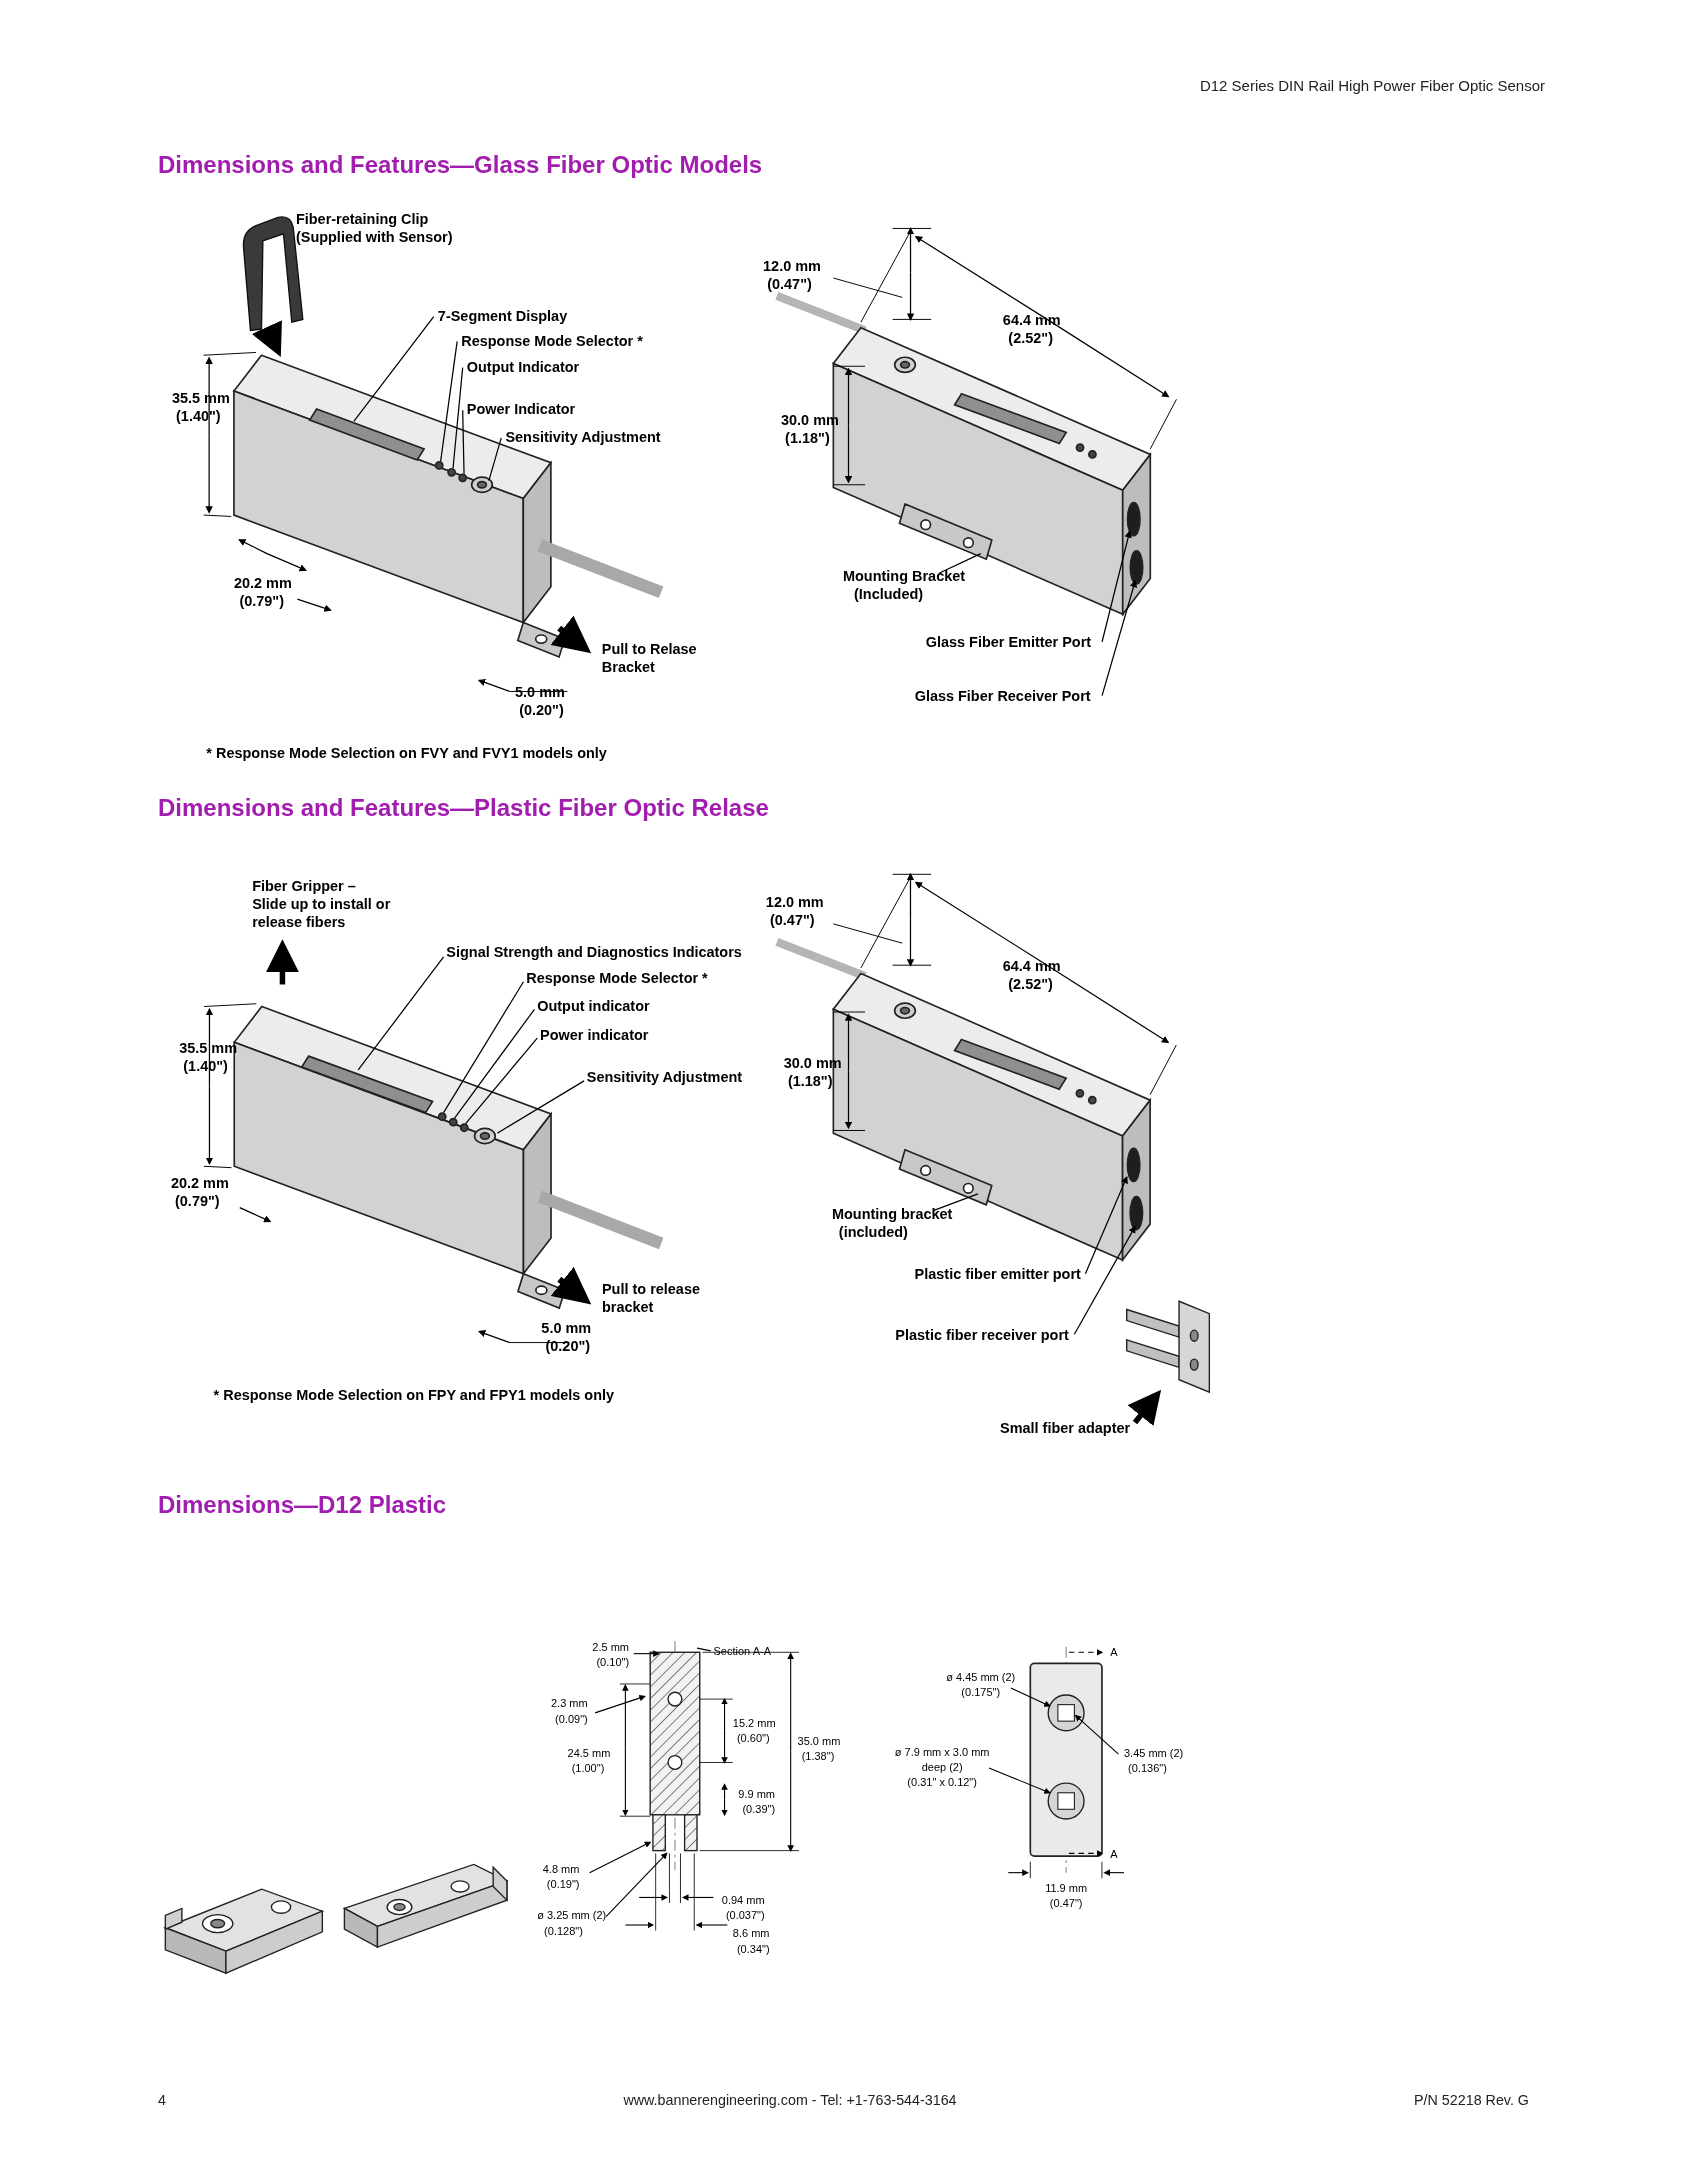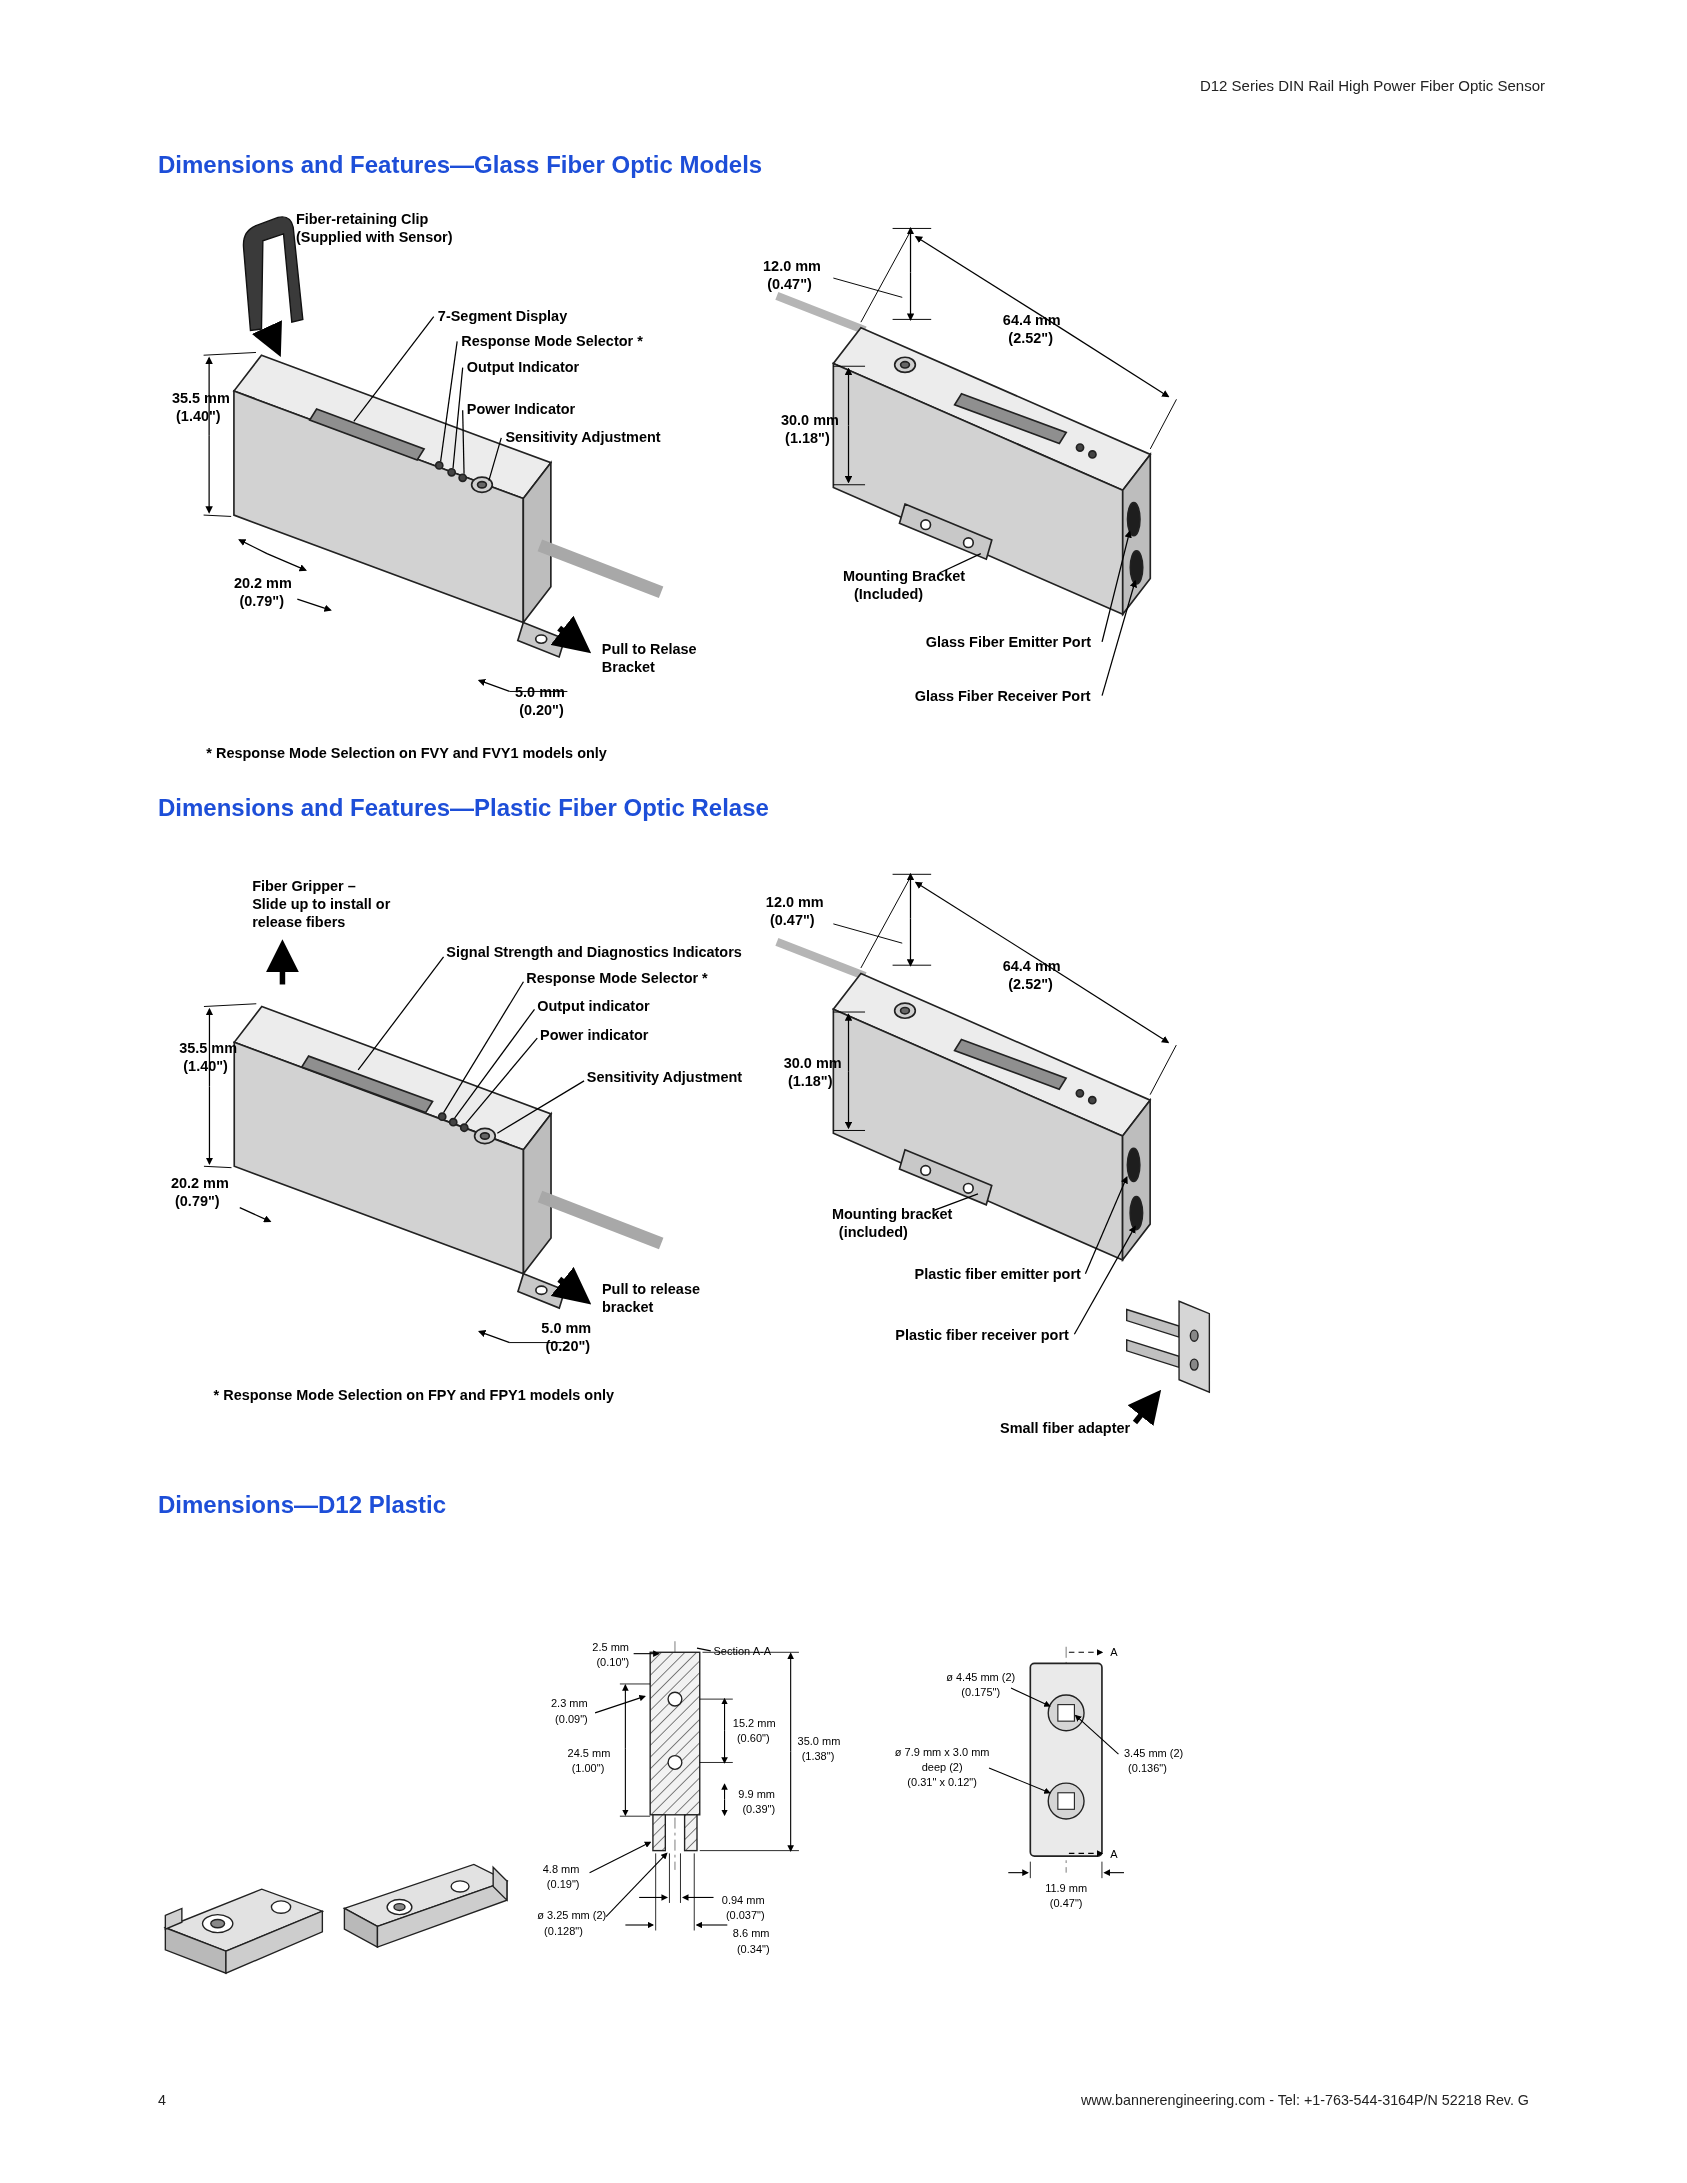--- a/index.html
+++ b/index.html
@@ -1,22 +1,22 @@
 <!DOCTYPE html>
 <html style="font-size:8.8px"><head>
 <meta charset="utf-8">
 <style>
   html,body{margin:0;padding:0;background:#ffffff;}
   #page{position:relative;width:1687px;height:2183px;background:#ffffff;overflow:hidden;
         font-family:"Liberation Sans",sans-serif;color:#111;padding-left:32px;}
   .hdr{position:absolute;top:77px;right:174px;font-size:15px;color:#222;}
-  .sect-title{position:absolute;left:158px;font-size:24px;font-weight:bold;color:#1d4ed8;}
+  .sect-title{position:absolute;left:158px;font-size:24px;font-weight:bold;color:#a21caf;}
   .body-text{position:absolute;left:158px;width:1378px;font-size:16px;line-height:22px;color:#151515;}
   .footer{position:absolute;left:158px;top:2092px;width:1371px;display:flex;align-items:baseline;font-size:14.3px;color:#222;}
-  .footer .c{flex:1;text-align:right;}
+  .footer .c{flex:1;text-align:center;}
   svg{position:absolute;}
   svg text{font-family:"Liberation Sans",sans-serif;fill:#000;}
   .lbl{font-size:10.5px;font-weight:bold;}
   .sml{font-size:8px;font-weight:normal;fill:#111;}
 </style>
 </head>
 <body>
 
 <div id="page">
 

